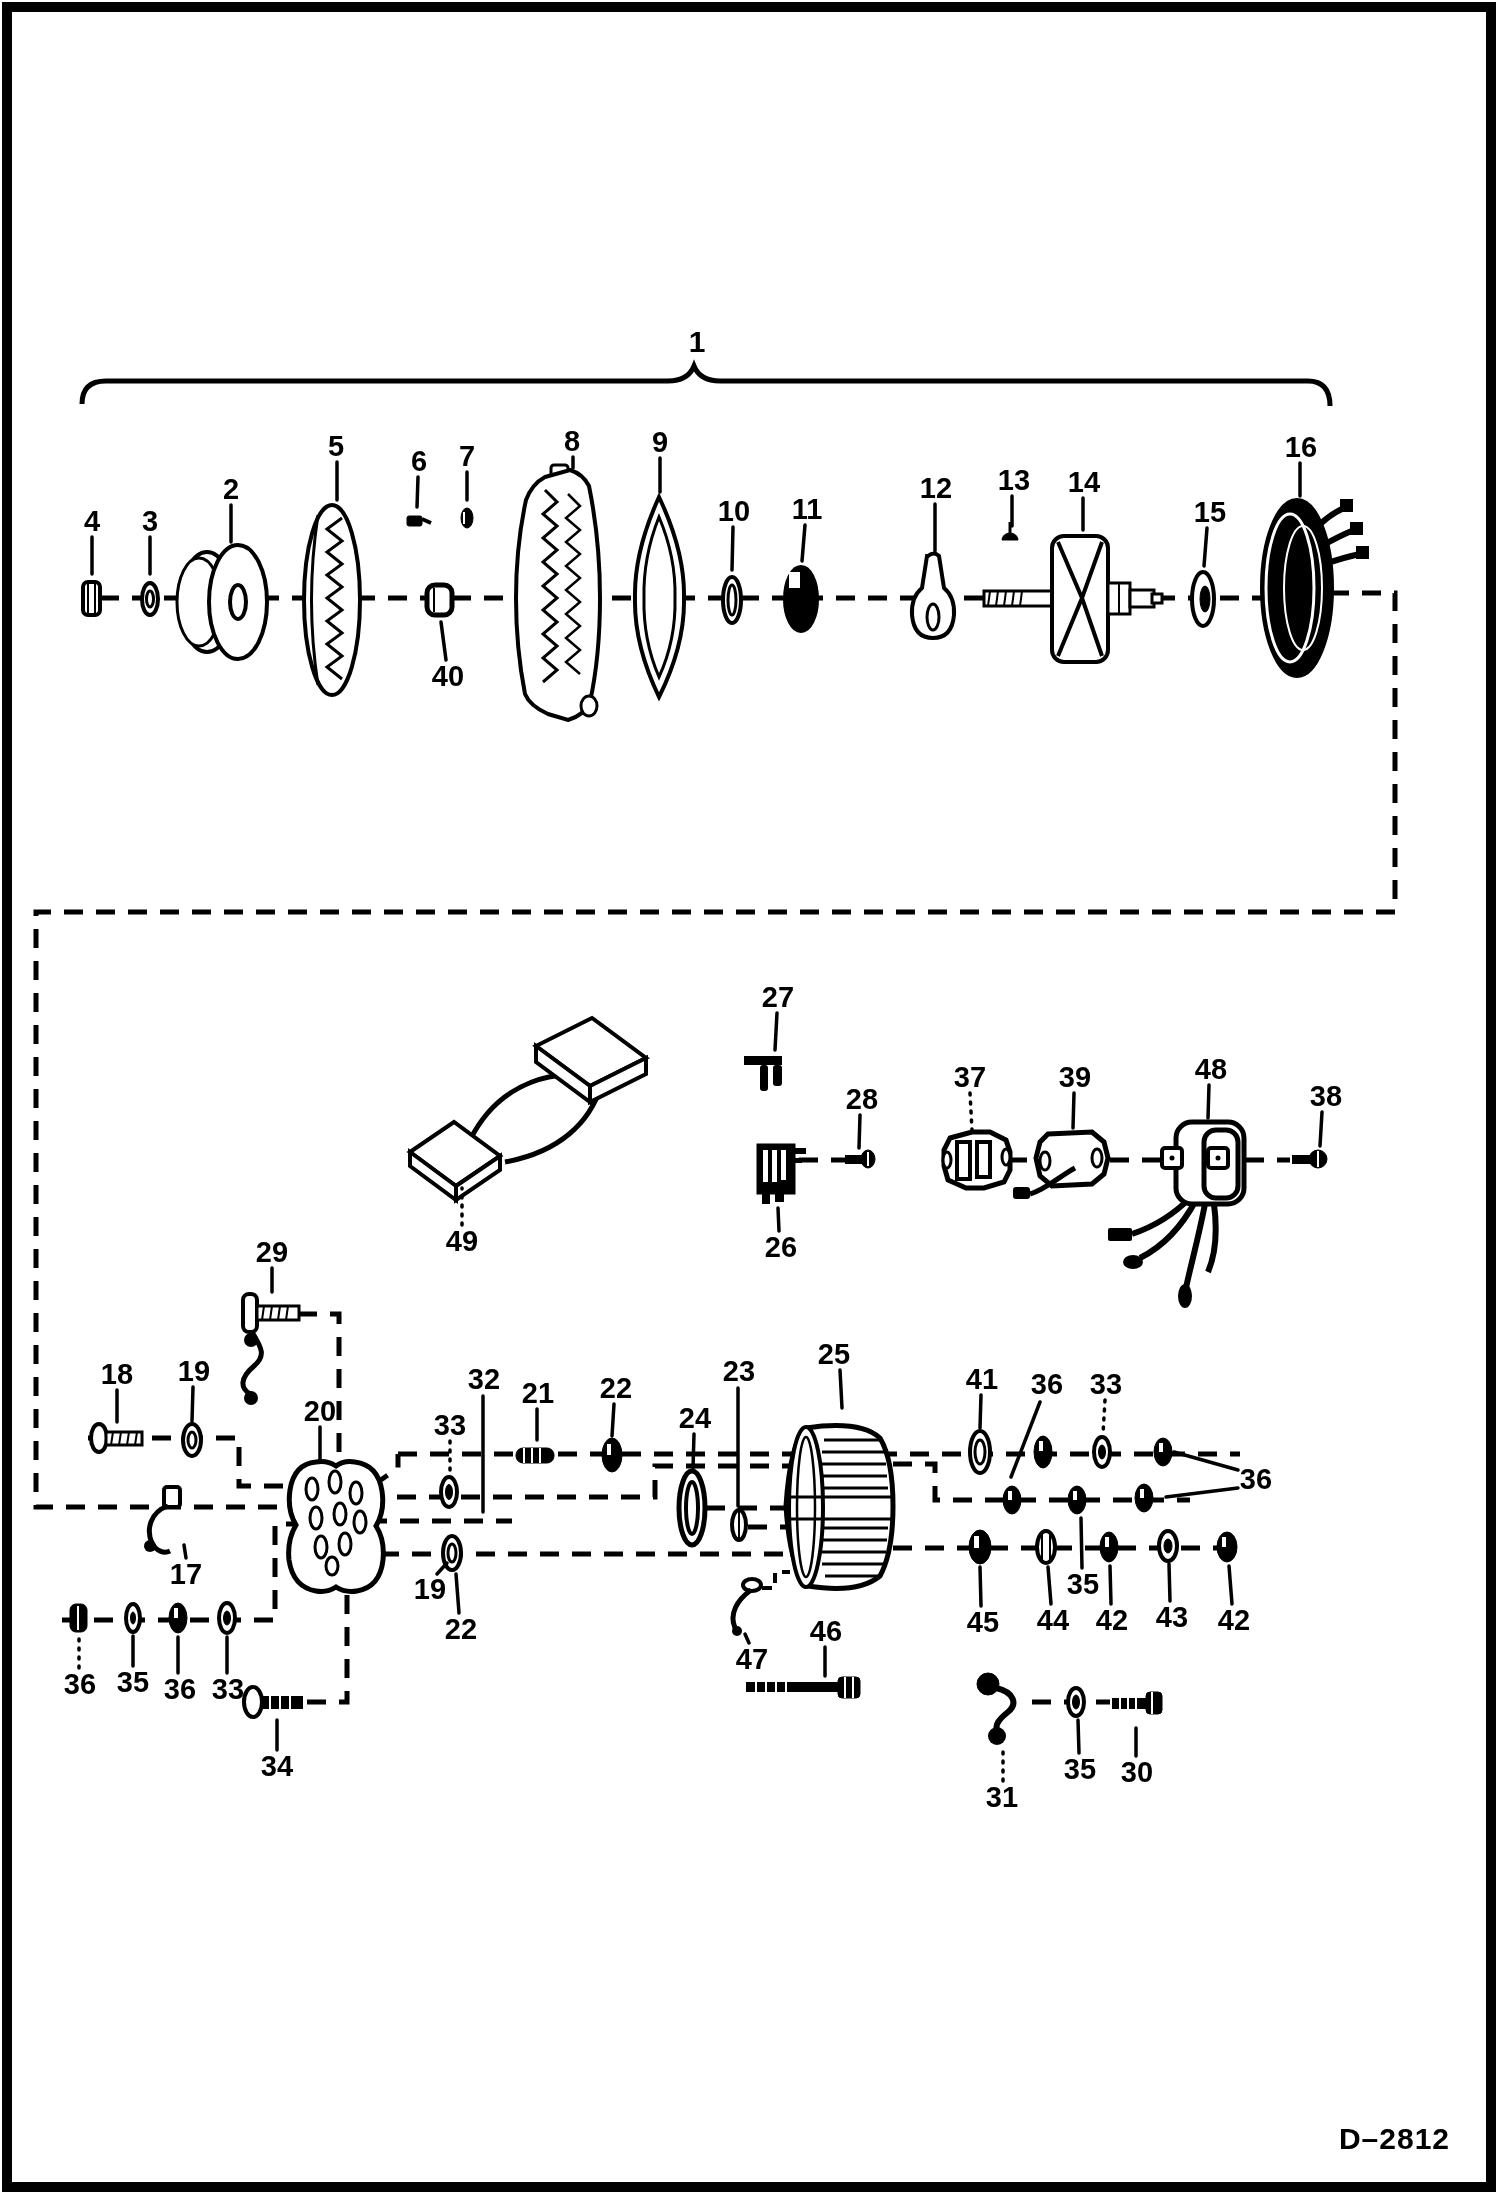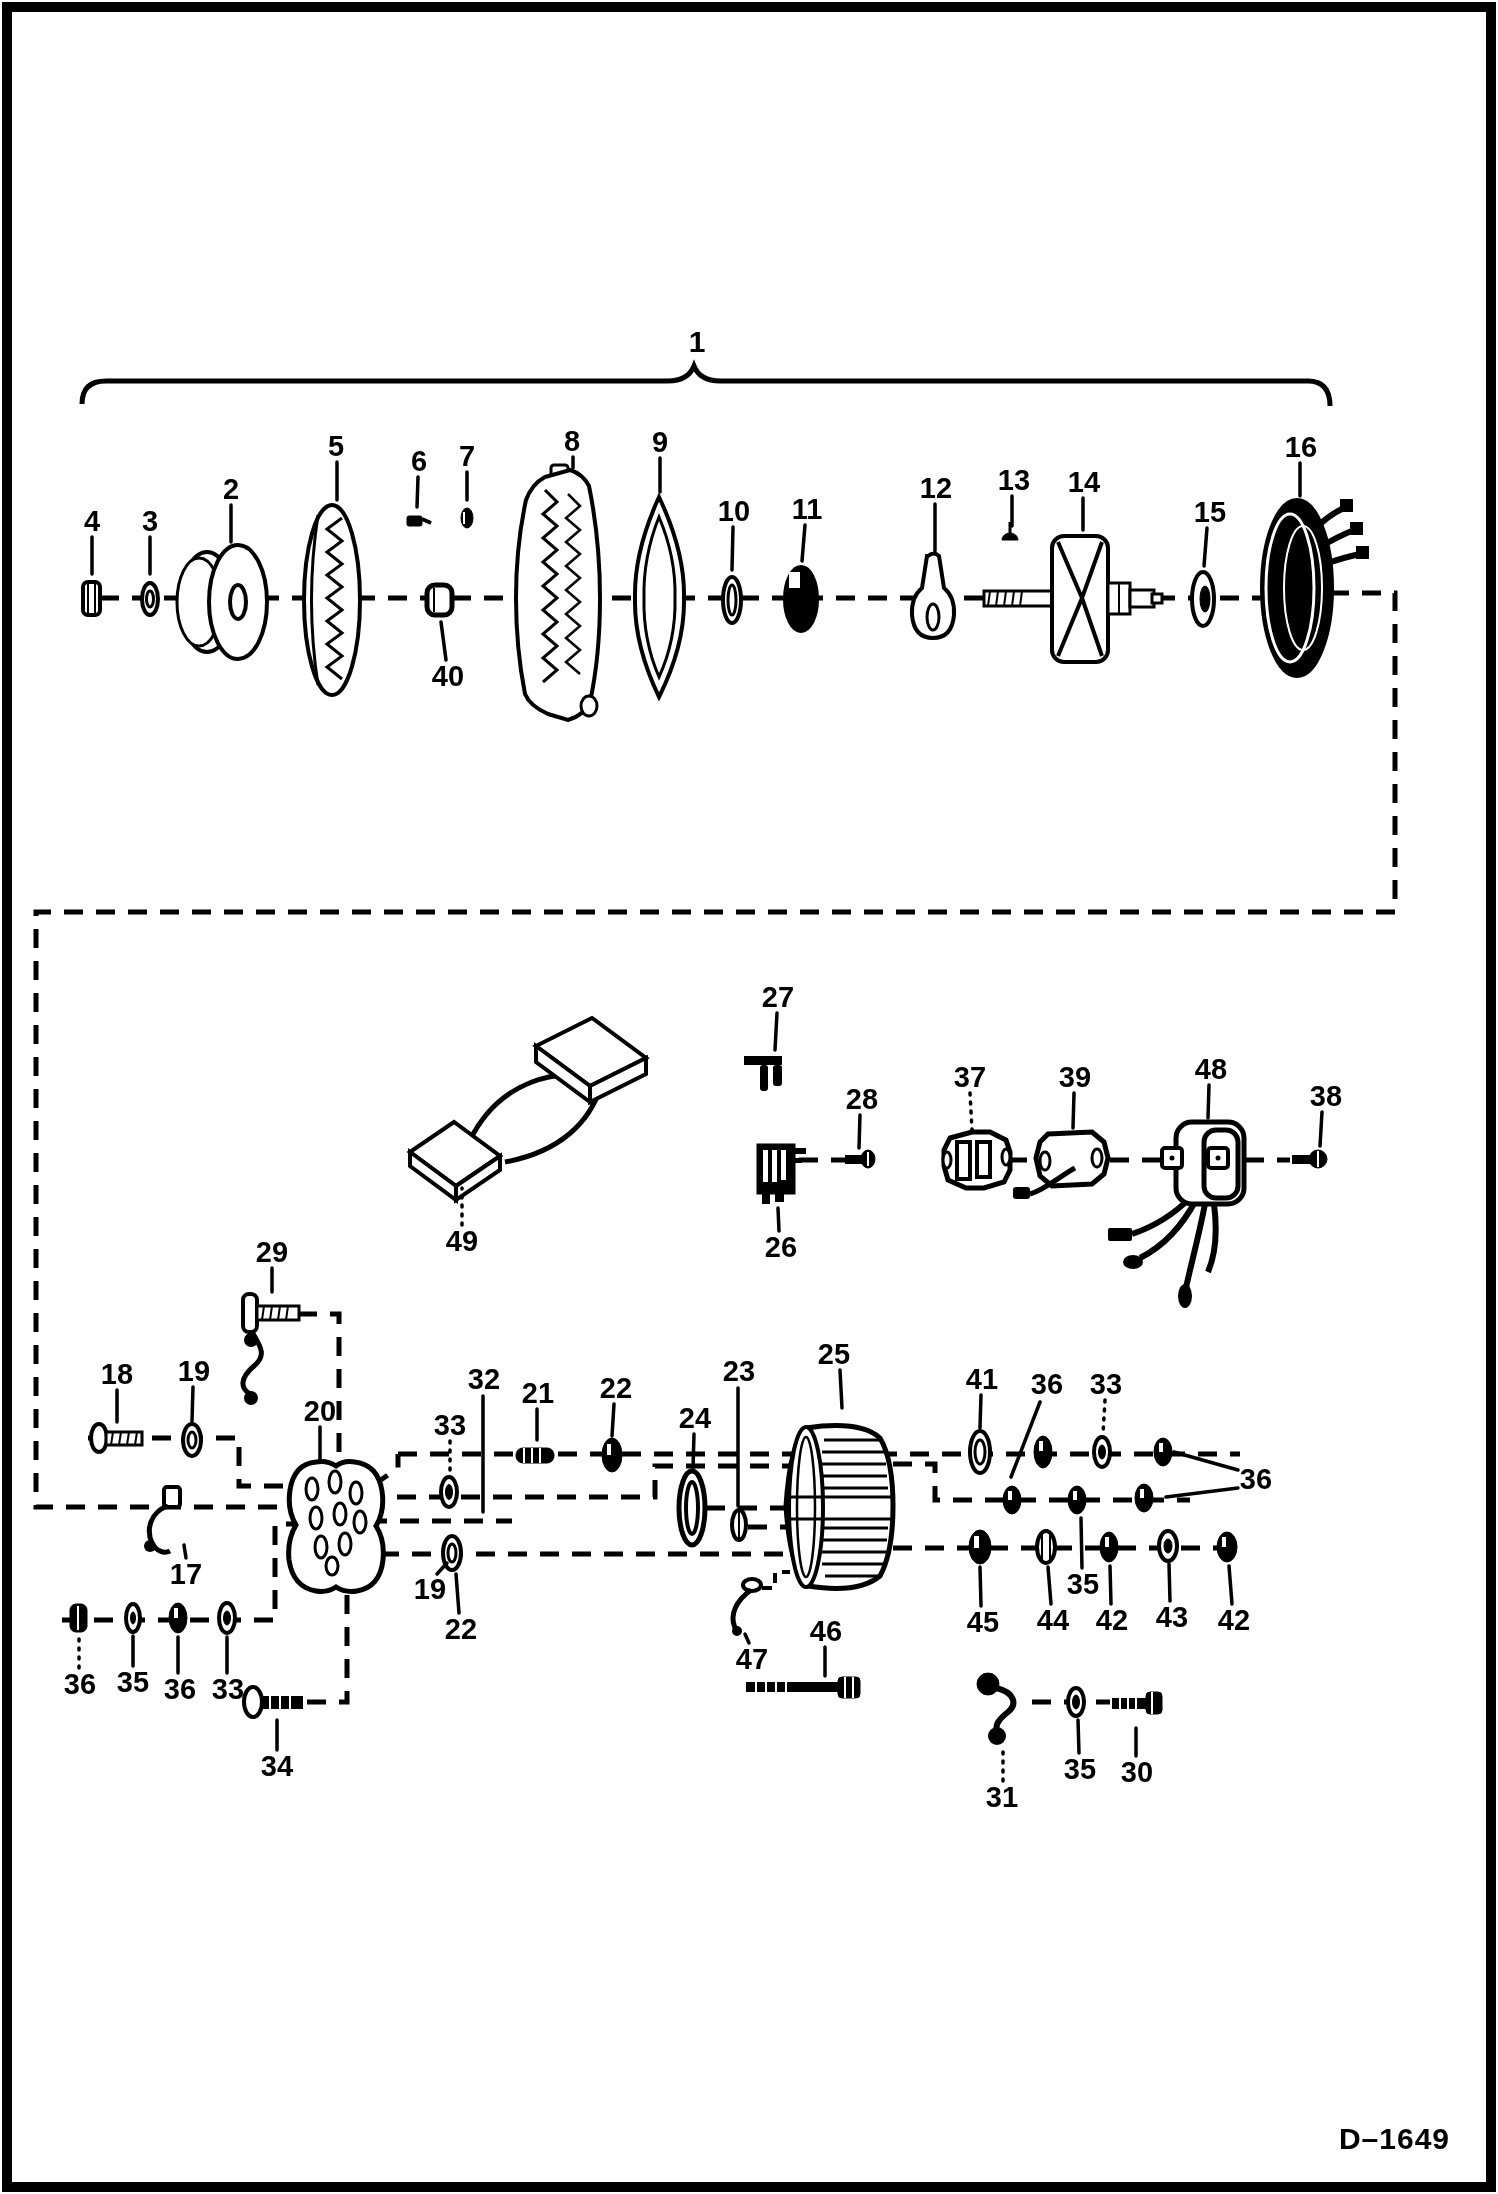--- a/index.html
+++ b/index.html
@@ -471,15 +471,15 @@
         <text x="1234" y="1620" text-anchor="middle" dominant-baseline="central" font-size="29" class="part-label">42</text>
         <line x1="1003" y1="1781" x2="1003" y2="1750" stroke="#000000" stroke-width="3.5" stroke-linecap="round" stroke-dasharray="2 7"></line>
         <text x="1002" y="1797" text-anchor="middle" dominant-baseline="central" font-size="29" class="part-label">31</text>
         <line x1="1079" y1="1753" x2="1078" y2="1720" stroke="#000000" stroke-width="3.5" stroke-linecap="round"></line>
         <text x="1080" y="1769" text-anchor="middle" dominant-baseline="central" font-size="29" class="part-label">35</text>
         <line x1="1136" y1="1756" x2="1136" y2="1728" stroke="#000000" stroke-width="3.5" stroke-linecap="round"></line>
         <text x="1137" y="1772" text-anchor="middle" dominant-baseline="central" font-size="29" class="part-label">30</text>
       </g>
   </svg>
 
-  <div class="caption">D–1649</div>
+  <div class="caption">D–2812</div>
   <div class="frame"></div>
 </div>
 
 </body></html>

